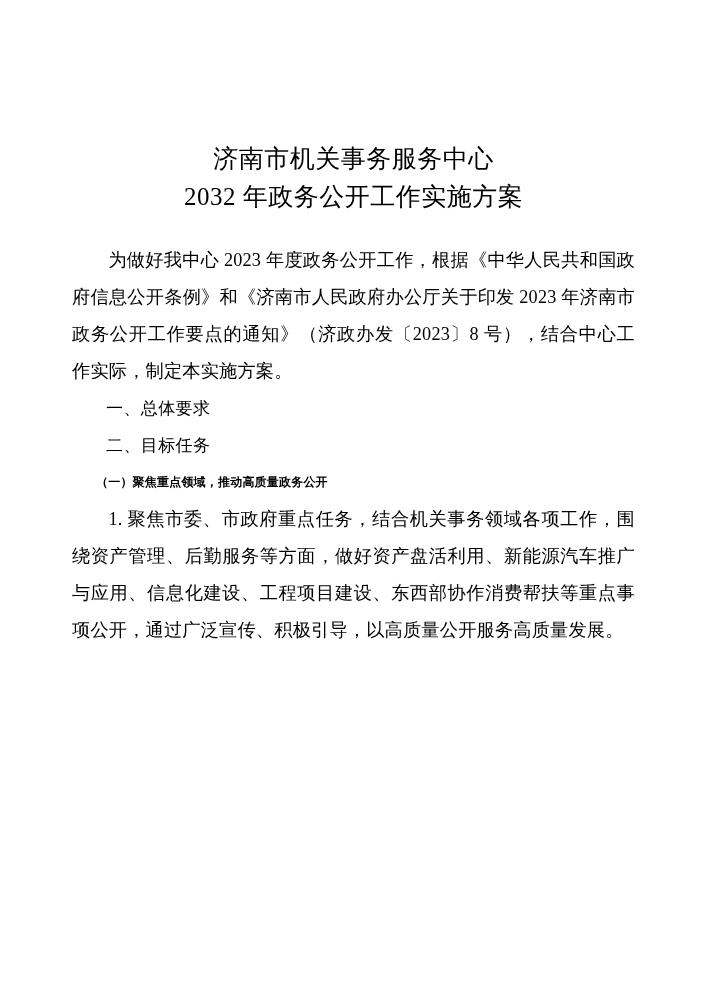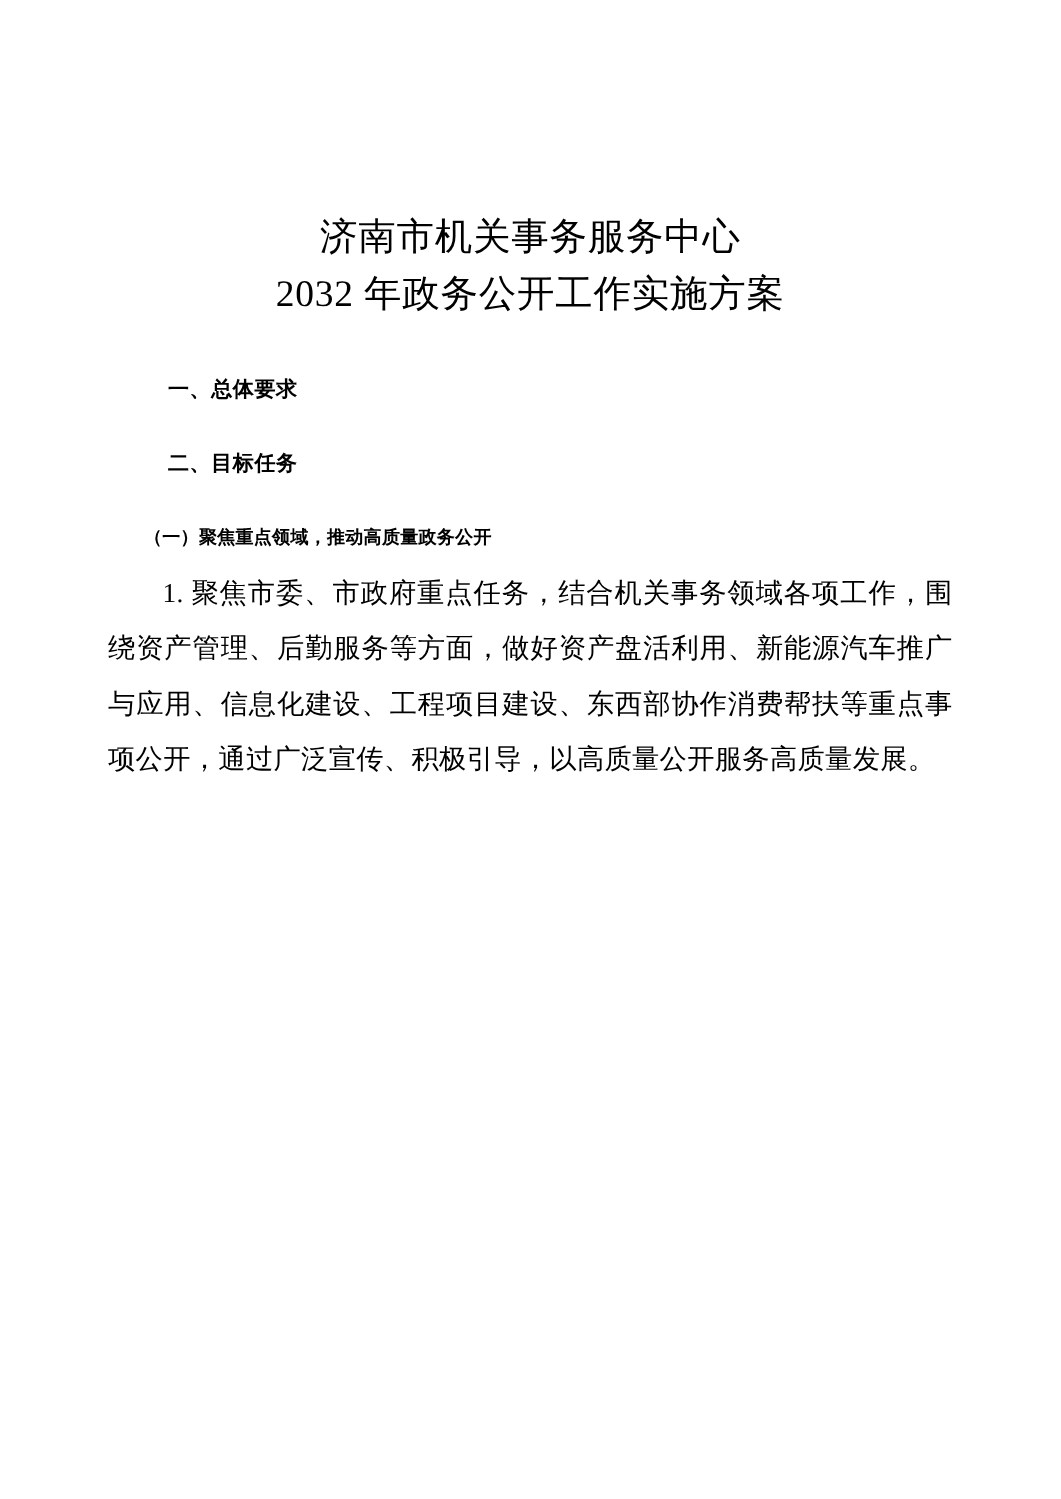--- a/index.html
+++ b/index.html
@@ -37,25 +37,25 @@
   p.para {
     margin: 0;
     font-size: 18.2px;
     line-height: 37px;
     text-align: justify;
     text-justify: inter-ideograph;
     text-indent: 2em;
     letter-spacing: 0.2px;
   }
   p.heading {
-    margin: 12px;
-    font-size: 14px;
+    margin: 0;
+    font-size: 17px;
     line-height: 37px;
     text-indent: 2em;
-    font-weight: bold;
+    font-weight: normal;
     letter-spacing: 0.4px;
   }
   p.subheading {
     margin: 0;
     font-size: 12px;
     line-height: 37px;
     text-indent: 2em;
     font-weight: bold;
     letter-spacing: 0.2px;
   }
@@ -64,19 +64,20 @@
 <body>
 
 <div class="page">
 
   <h1 class="doc-title">
     <span class="line">济南市机关事务服务中心</span>
     <span class="line">2032 年政务公开工作实施方案</span>
   </h1>
 
   <div>
+    <p class="para">为做好我中心 2023 年度政务公开工作，根据《中华人民共和国政府信息公开条例》和《济南市人民政府办公厅关于印发 2023 年济南市政务公开工作要点的通知》（济政办发〔2023〕8 号），结合中心工作实际，制定本实施方案。</p>
     <p class="heading">一、总体要求</p>
     <p class="heading">二、目标任务</p>
     <p class="subheading">（一）聚焦重点领域，推动高质量政务公开</p>
     <p class="para">1. 聚焦市委、市政府重点任务，结合机关事务领域各项工作，围绕资产管理、后勤服务等方面，做好资产盘活利用、新能源汽车推广与应用、信息化建设、工程项目建设、东西部协作消费帮扶等重点事项公开，通过广泛宣传、积极引导，以高质量公开服务高质量发展。</p>
   </div>
 
 </div>
 
 </body></html>

